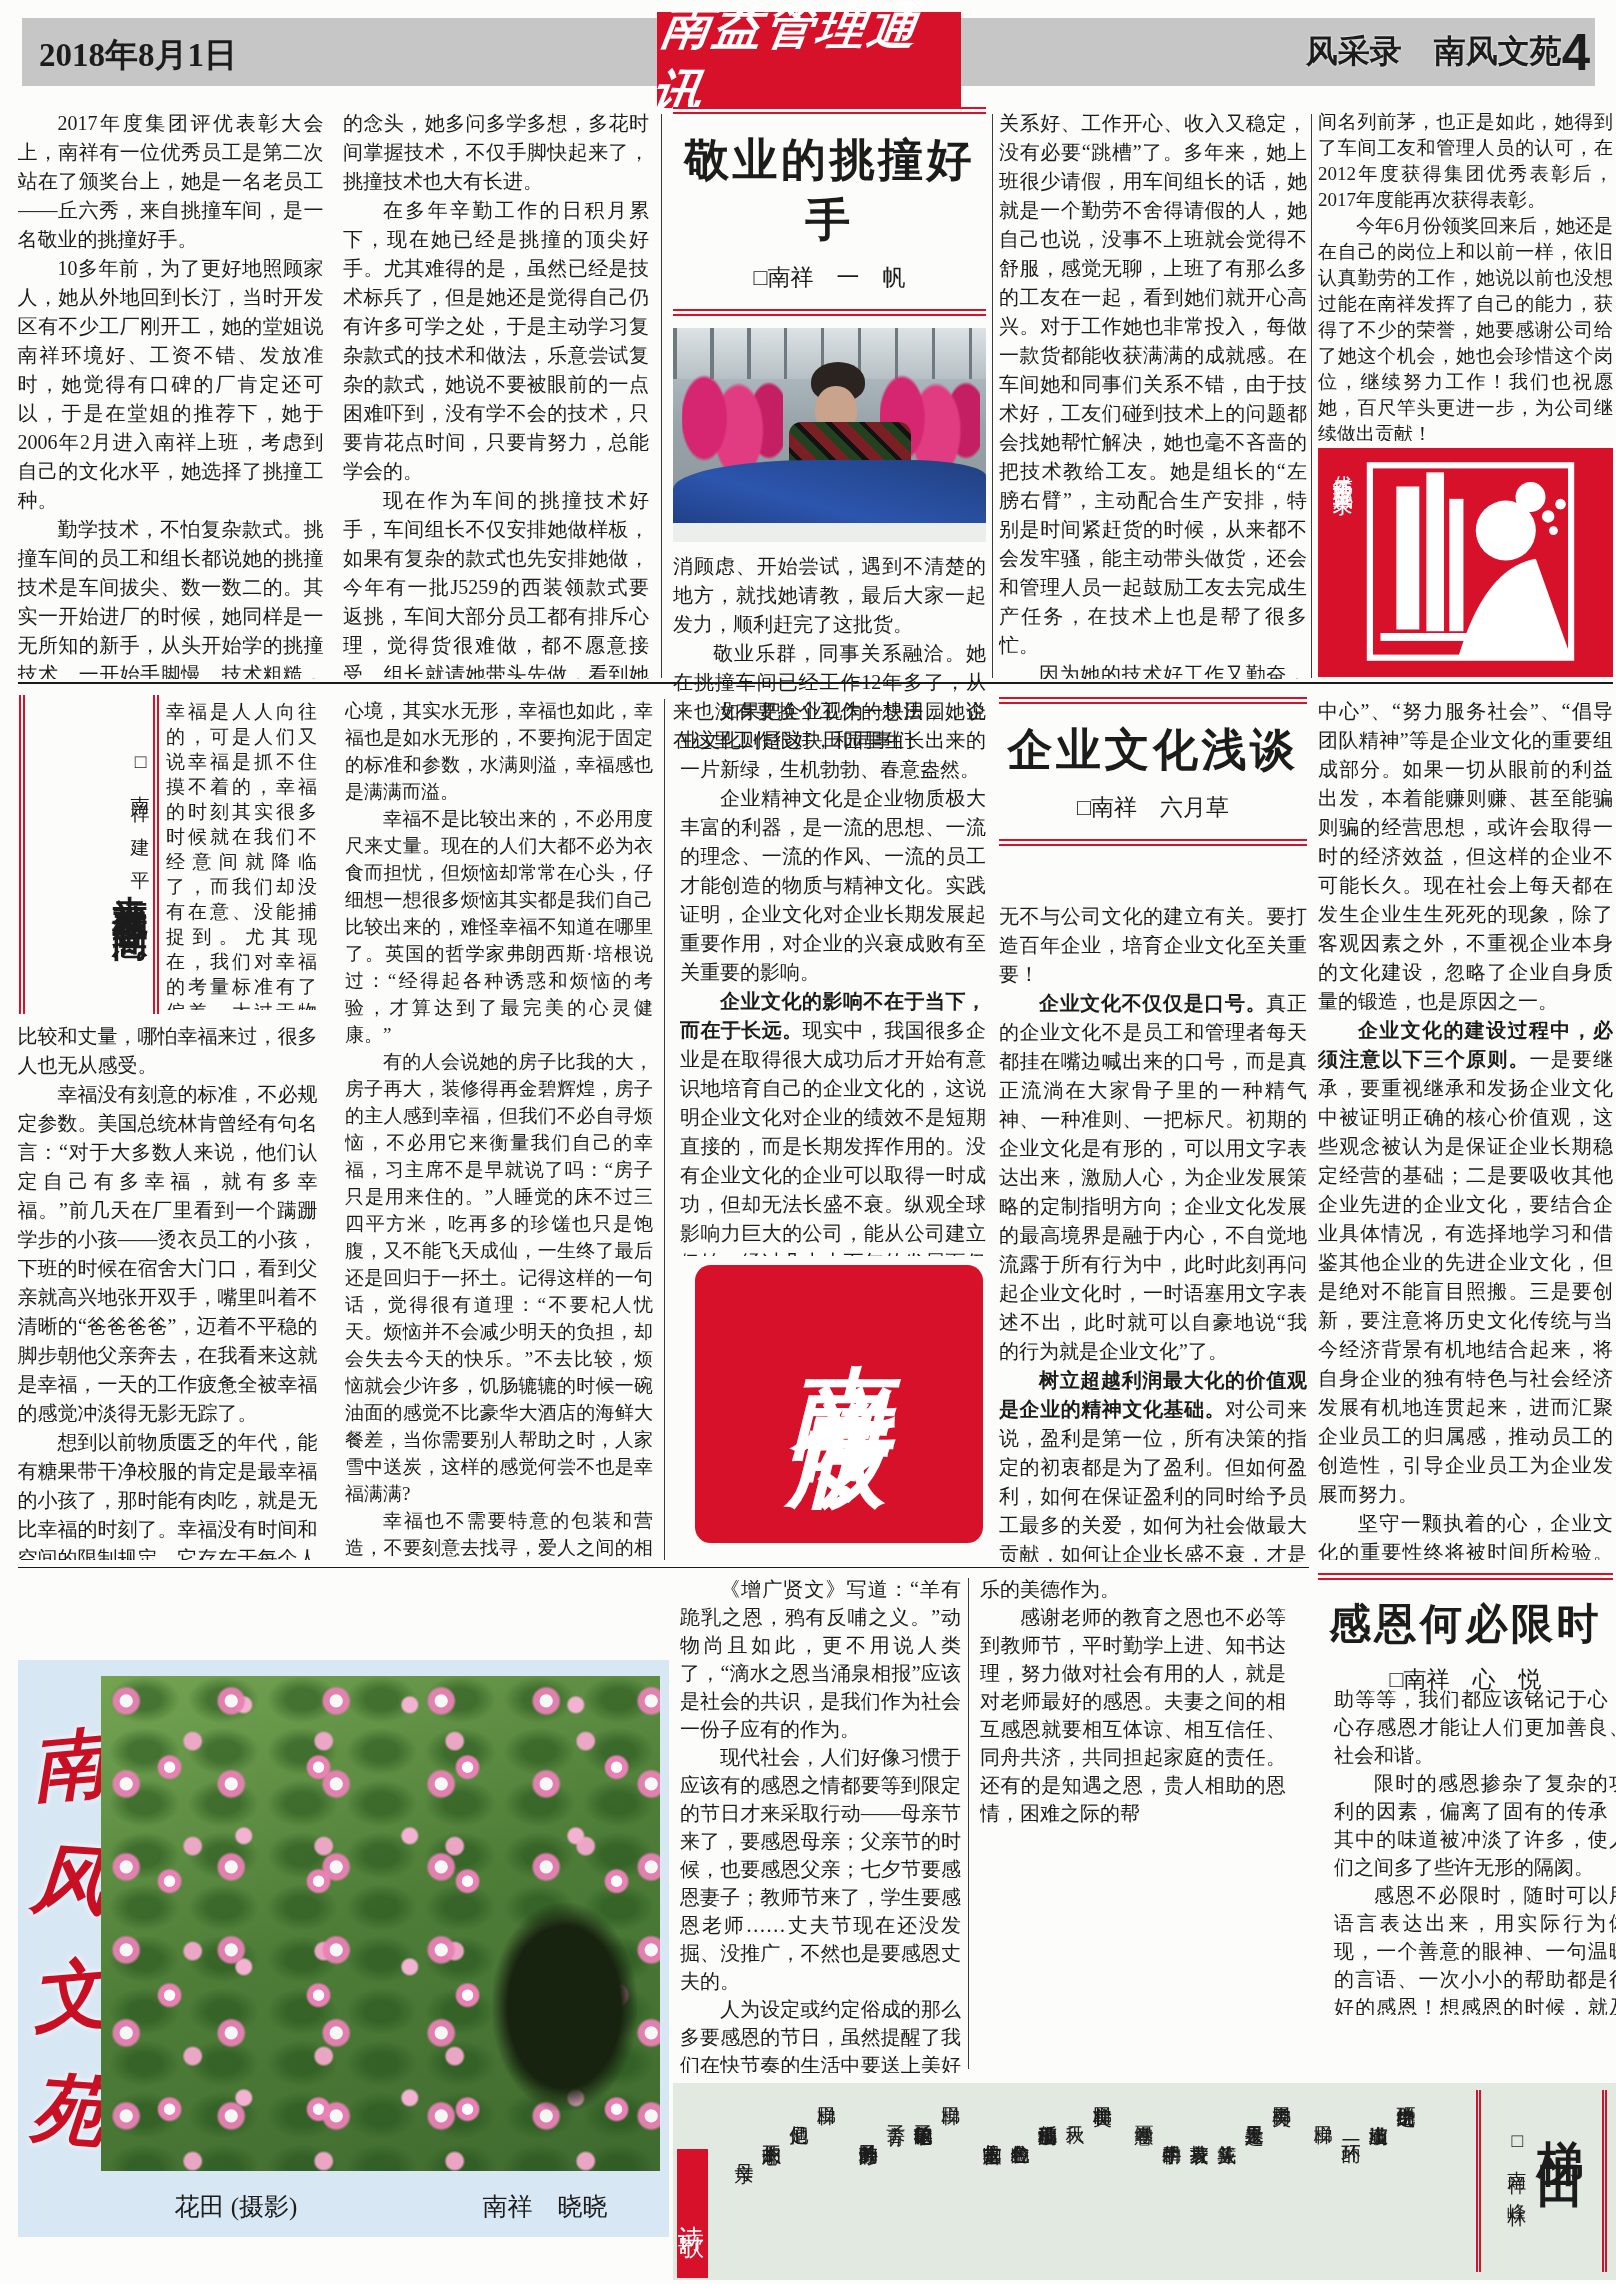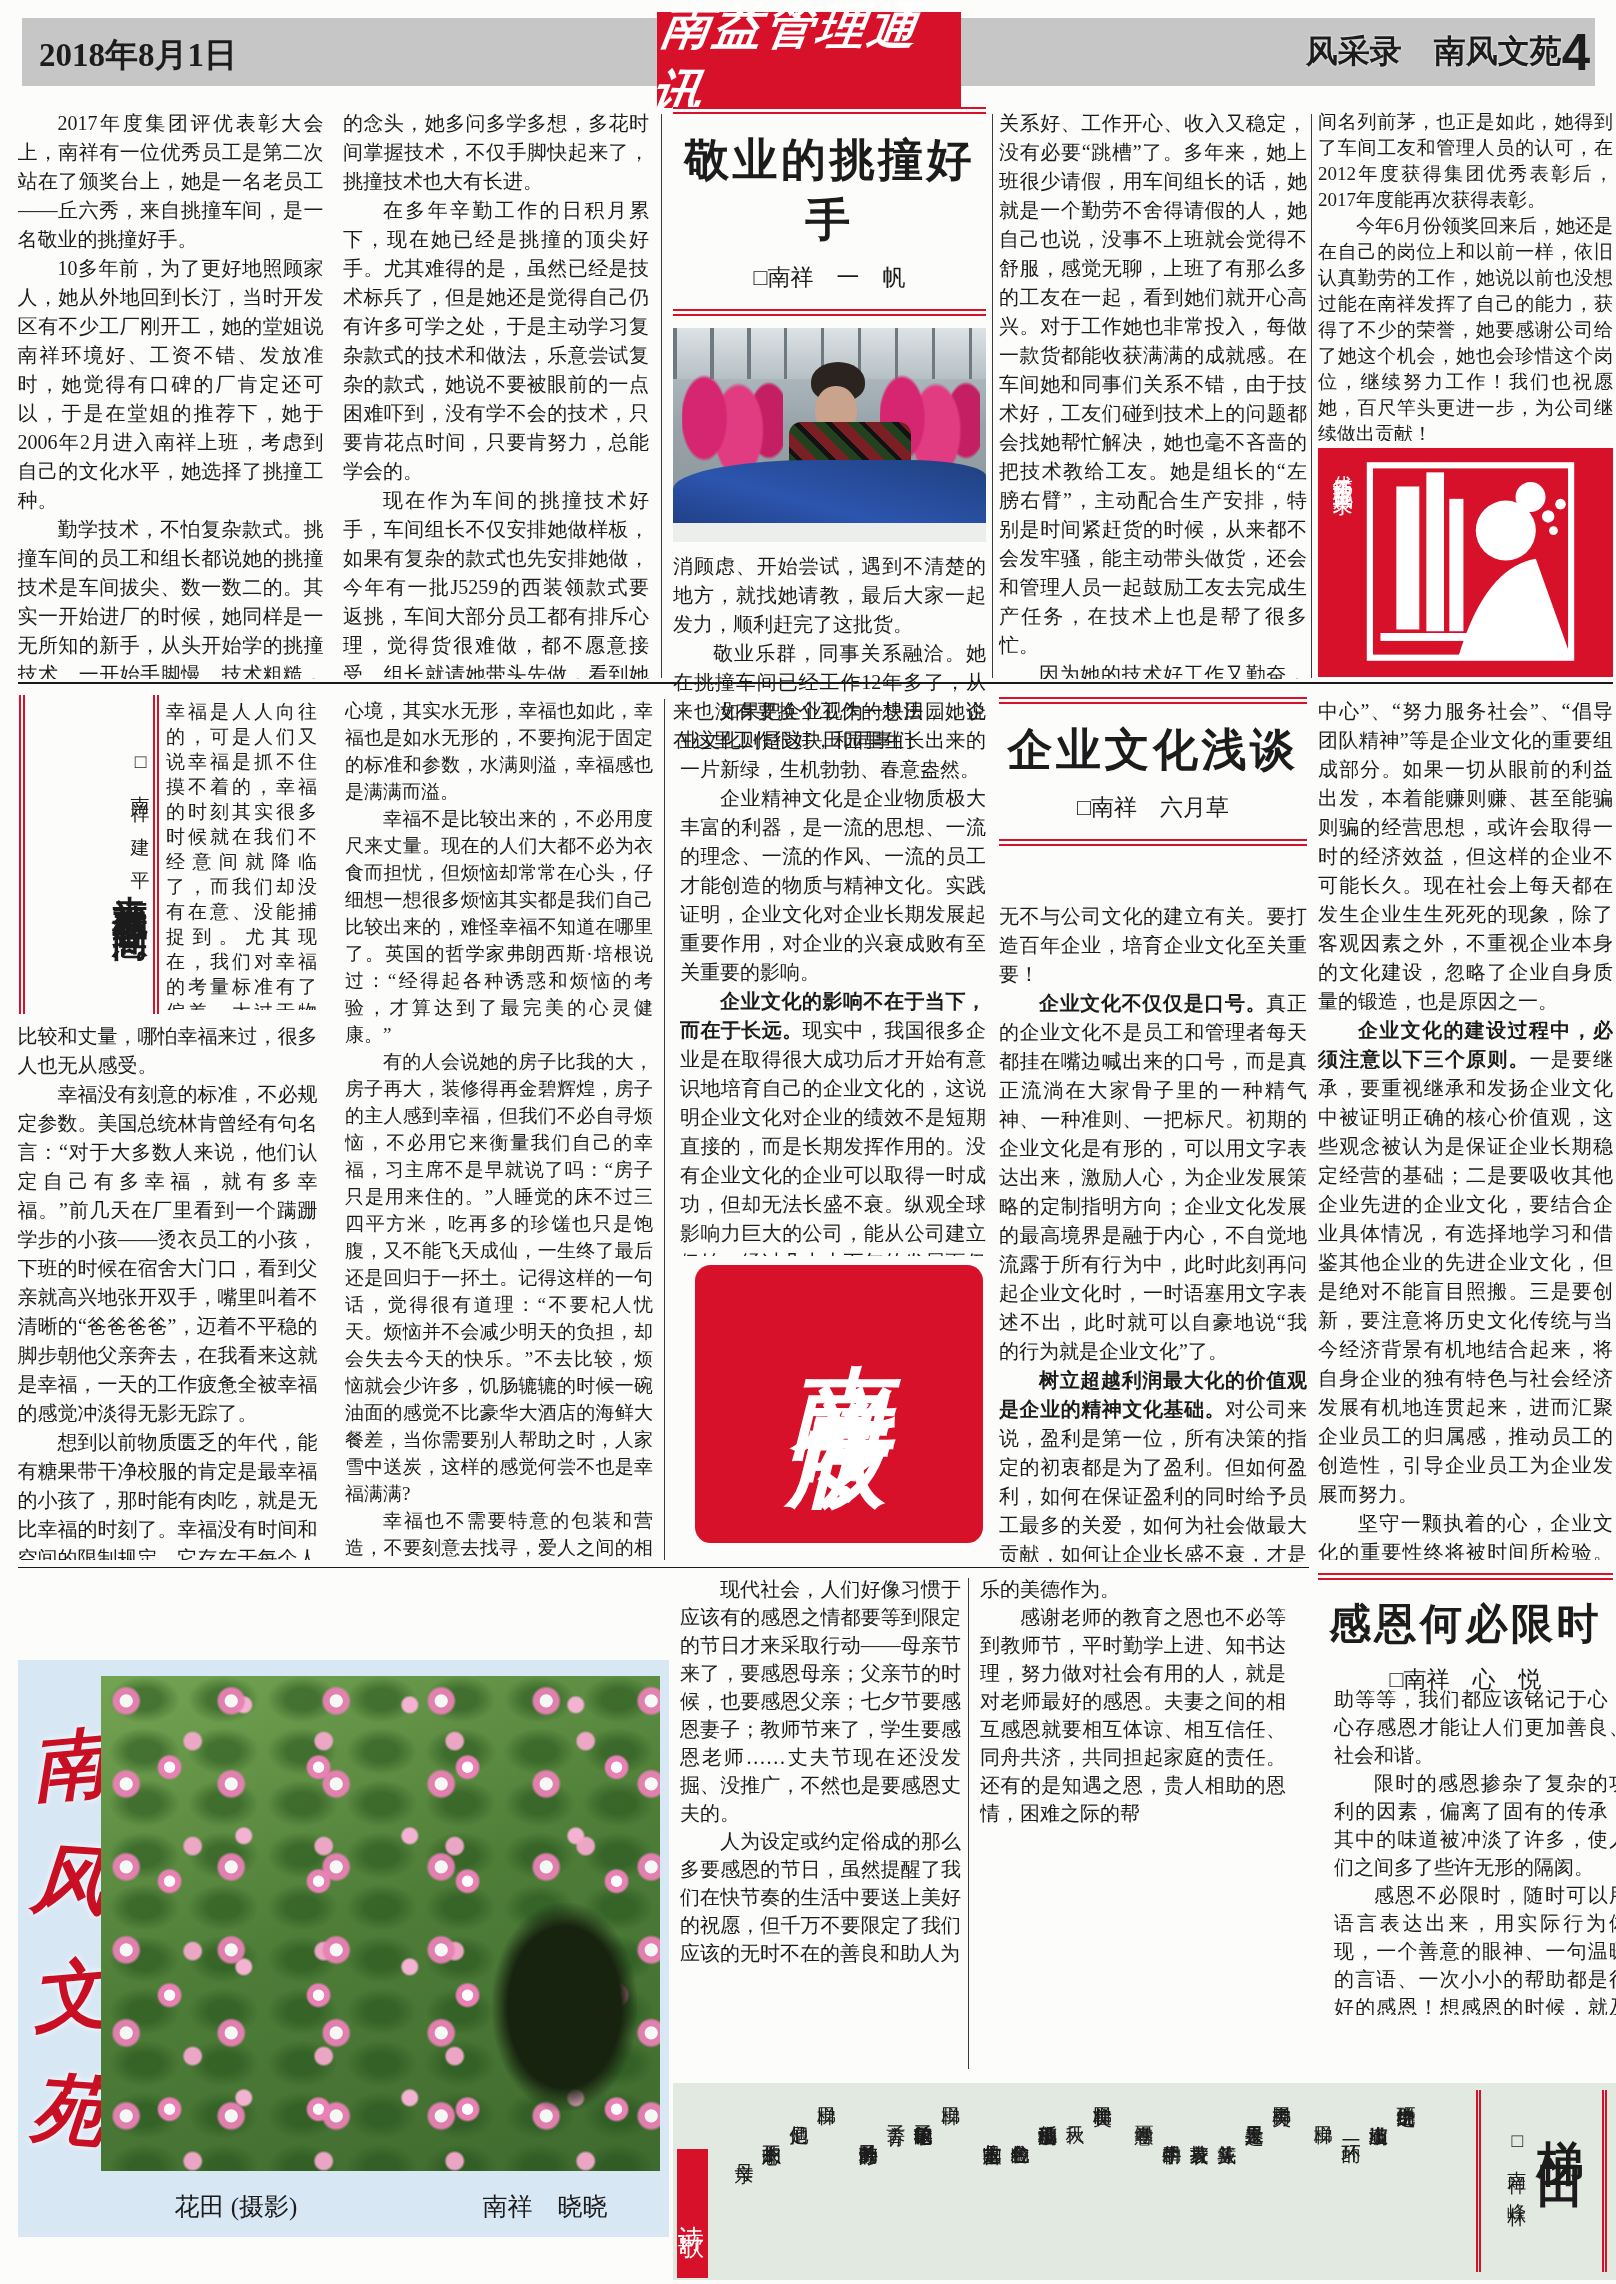--- a/index.html
+++ b/index.html
@@ -222,20 +222,21 @@
         <span>苑</span>
       </div>
     <div class="fphoto abs" style="left:83px;top:15.7px;width:559px;height:495px;">
       <div class="fdark"></div>
     </div>
     <div class="cap abs" style="left:157px;top:530px;">花田 (摄影)</div>
     <div class="cap abs" style="right:61px;top:530px;text-align:center;">南祥　晓晓</div>
   </div>
 
   <div class="abs col b3" style="left:680px;top:1575px;width:281px;height:498px;">
+      <p>《增广贤文》写道：“羊有跪乳之恩，鸦有反哺之义。”动物尚且如此，更不用说人类了，“滴水之恩当涌泉相报”应该是社会的共识，是我们作为社会一份子应有的作为。</p>
       <p>现代社会，人们好像习惯于应该有的感恩之情都要等到限定的节日才来采取行动——母亲节来了，要感恩母亲；父亲节的时候，也要感恩父亲；七夕节要感恩妻子；教师节来了，学生要感恩老师……丈夫节现在还没发掘、没推广，不然也是要感恩丈夫的。</p>
       <p>人为设定或约定俗成的那么多要感恩的节日，虽然提醒了我们在快节奏的生活中要送上美好的祝愿，但千万不要限定了我们应该的无时不在的善良和助人为</p>
     </div>
   <div class="abs vr" style="left:968px;top:1578px;height:491px;"></div>
   <div class="abs col b3" style="left:980px;top:1575px;width:306px;height:498px;">
       <p class="ni">乐的美德作为。</p>
       <p>感谢老师的教育之恩也不必等到教师节，平时勤学上进、知书达理，努力做对社会有用的人，就是对老师最好的感恩。夫妻之间的相互感恩就要相互体谅、相互信任、同舟共济，共同担起家庭的责任。还有的是知遇之恩，贵人相助的恩情，困难之际的帮</p>
     </div>
 
   <div class="abs tbox rule-t" style="left:1318px;top:1573px;width:295px;text-align:center;">

